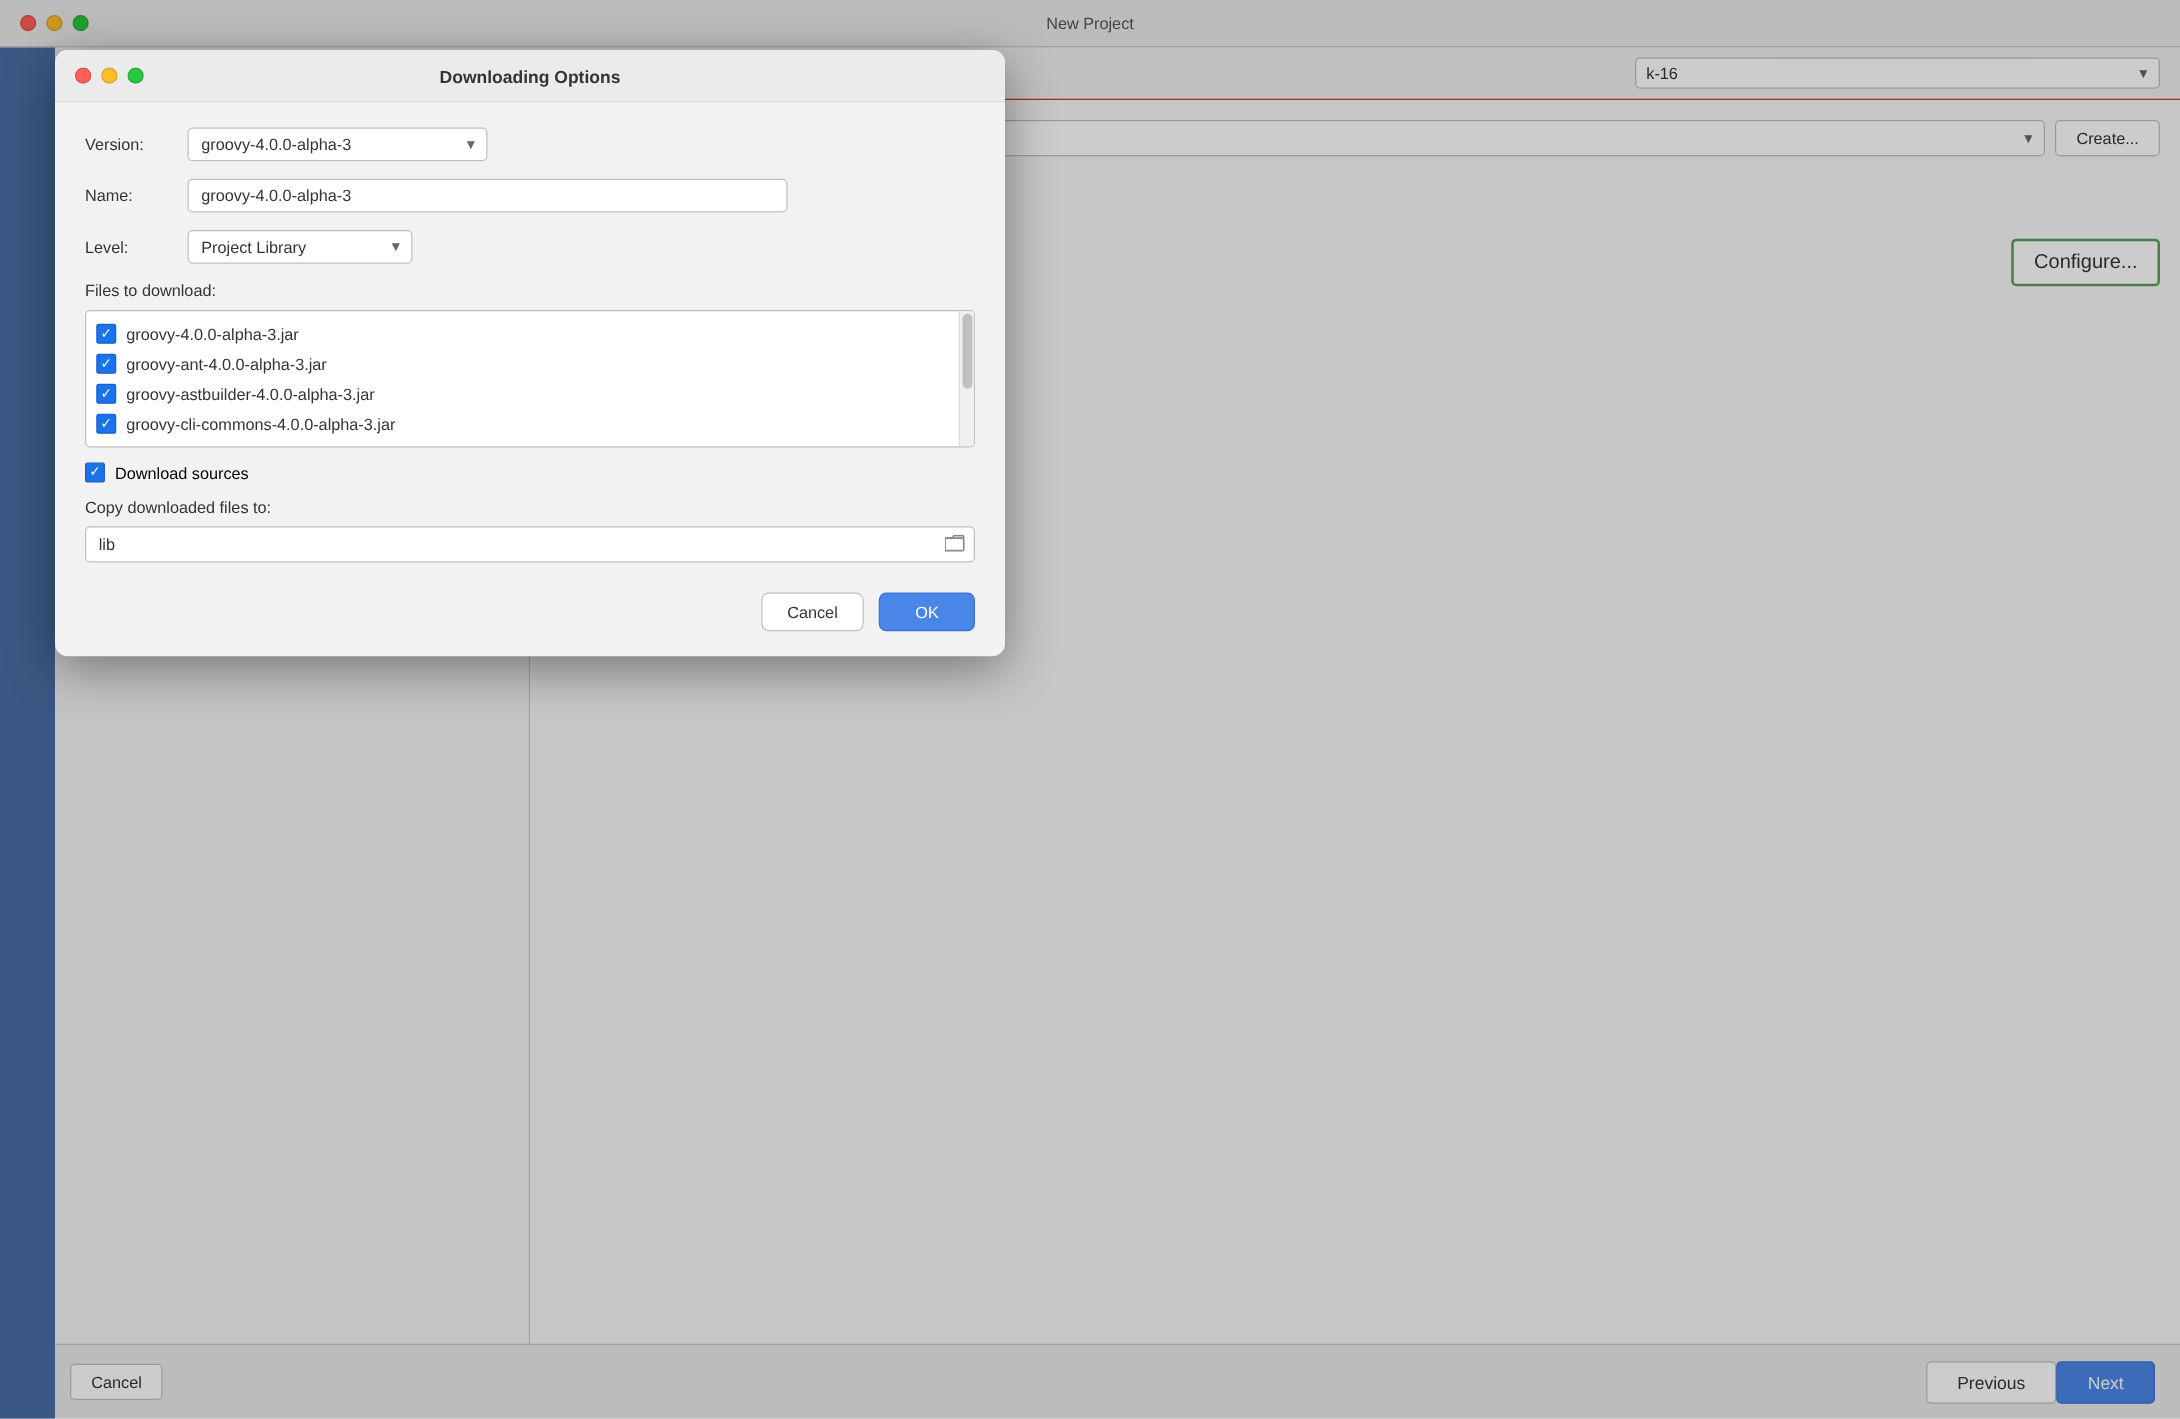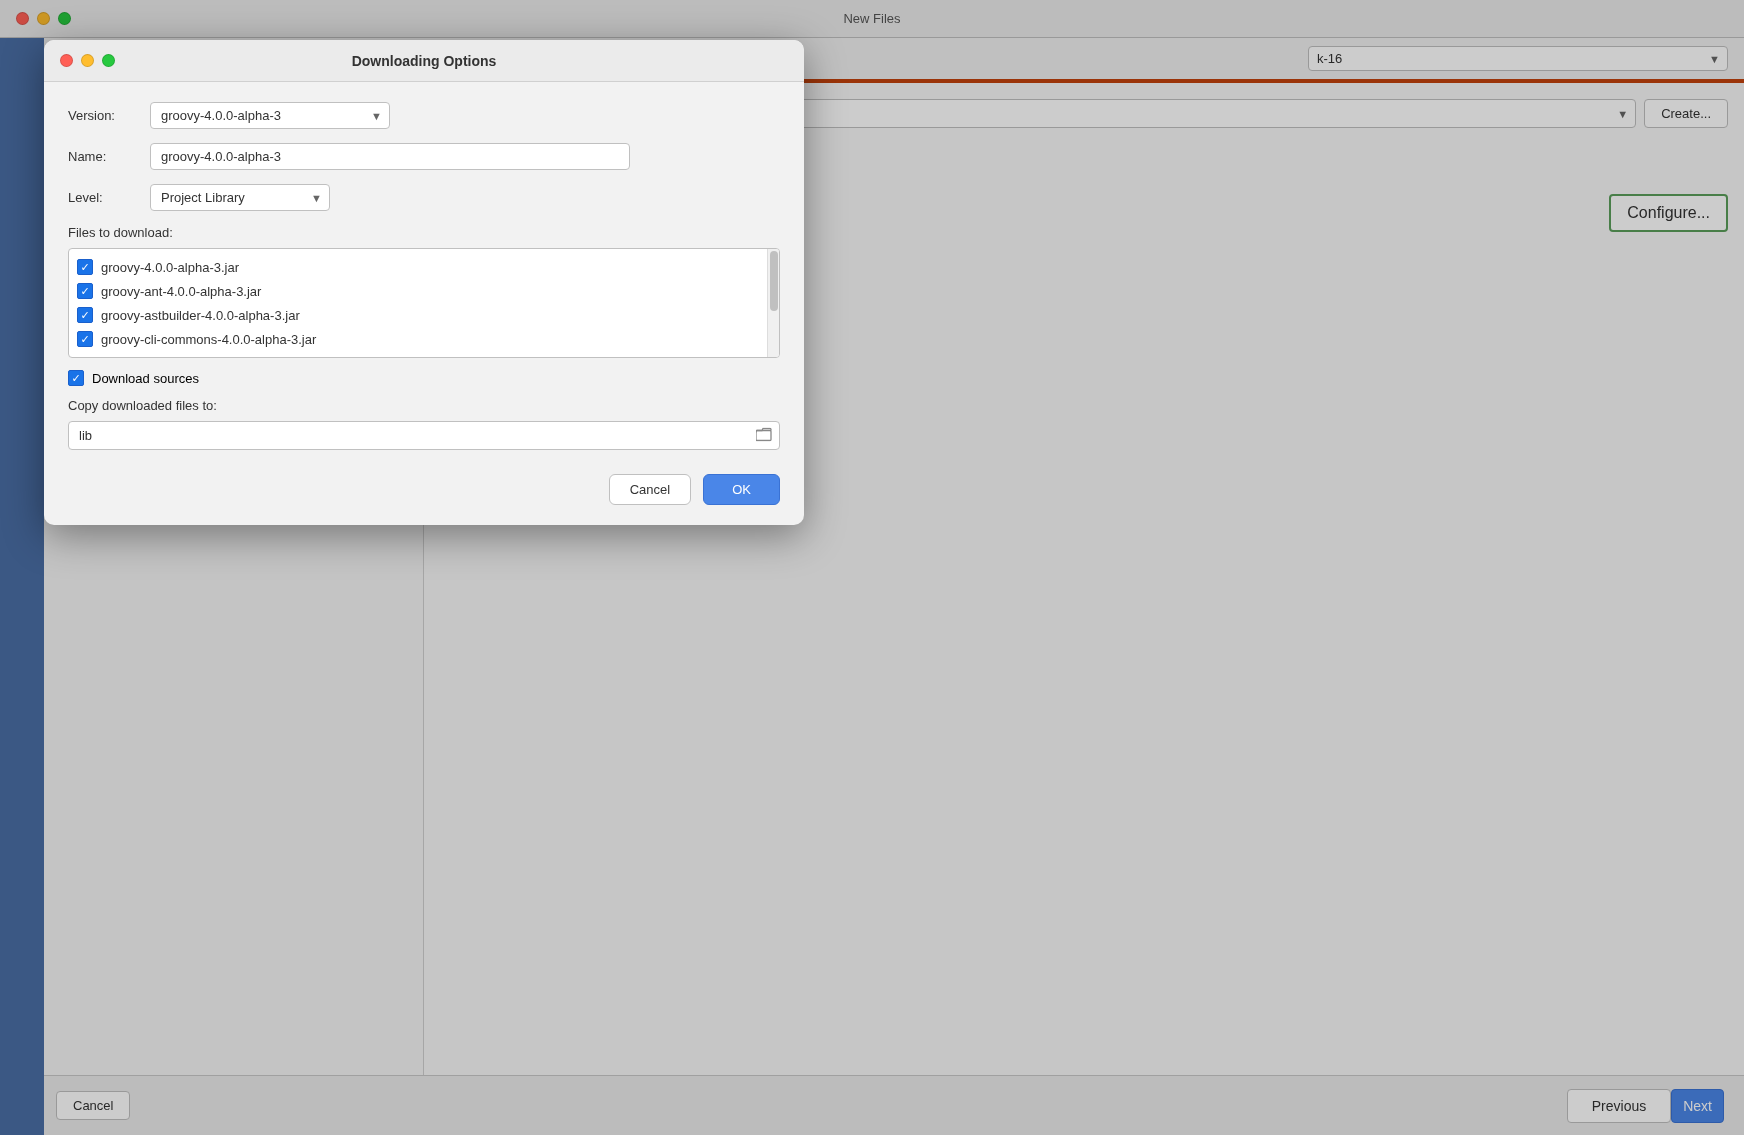--- a/index.html
+++ b/index.html
@@ -63,21 +63,21 @@
       flex-direction: column;
       position: relative;
     }
 
     
     .top-bar {
       display: flex;
       align-items: flex-end;
       padding: 8px 16px;
       background: #f0f0f0;
-      border-bottom: 4px solid #c2410c;
+      border-bottom: 1px solid #c2410c;
     }
 
     .sdk-dropdown {
       margin-left: auto;
       display: flex;
       align-items: center;
       gap: 6px;
     }
 
     .dropdown-select {
@@ -295,21 +295,21 @@
       padding: 8px 24px;
       background: white;
       border: 1px solid #c0c0c0;
       border-radius: 4px;
       font-size: 14px;
       cursor: pointer;
       color: #333;
     }
 
     .next-button {
-      padding: 8px 11px;
+      padding: 8px 24px;
       background: #4a86e8;
       border: 1px solid #3a72d4;
       border-radius: 4px;
       font-size: 14px;
       cursor: pointer;
       color: white;
       font-weight: 500;
     }
 
     
@@ -564,21 +564,21 @@
 <body>
 
 <div class="main-window">
 
   <div class="window-titlebar">
     <div class="window-traffic-lights">
       <div class="traffic-light traffic-close"></div>
       <div class="traffic-light traffic-minimize"></div>
       <div class="traffic-light traffic-maximize"></div>
     </div>
-    <span class="window-title">New Files</span>
+    <span class="window-title">New Project</span>
   </div>
 
   <div class="main-content">
 
     <div class="top-bar">
       <div class="sdk-dropdown">
         <div class="dropdown-wrapper">
           <select class="dropdown-select">
             <option>k-16</option>
           </select>

